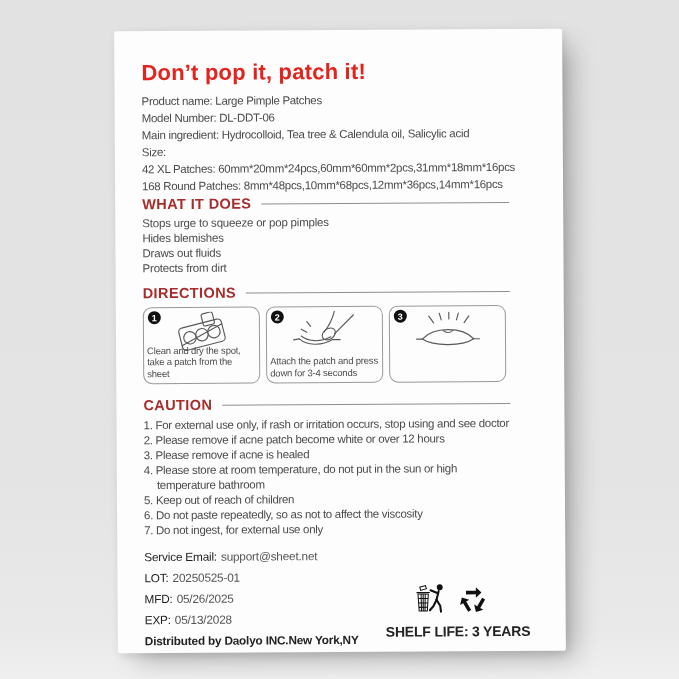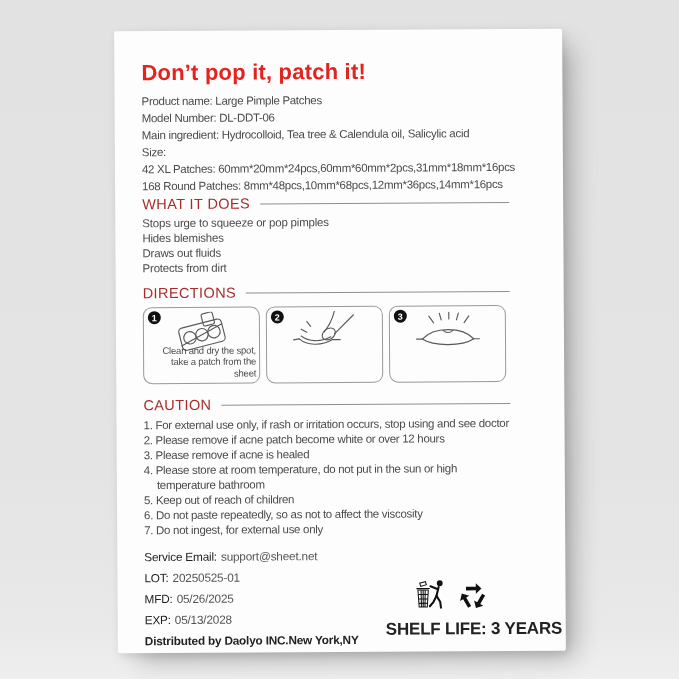--- a/index.html
+++ b/index.html
@@ -18,57 +18,57 @@
   .content { position:relative; padding:27px 54px 0 27px; height:595px; }
   .title {
     margin:0 0 5px 0; font-size:22px; line-height:30px; font-weight:bold;
     color:#e3241e; letter-spacing:0.2px; white-space:nowrap;
   }
   .info-line {
     font-size:11.5px; line-height:17px; color:#4b4b4b; letter-spacing:-0.3px; white-space:nowrap;
   }
   .sec-head { display:flex; align-items:center; gap:10px; height:18px; }
   .sec-title {
-    font-size:14.5px; font-weight:normal; color:#a72c2c; letter-spacing:0.4px; white-space:nowrap;
+    font-size:14.5px; font-weight:bold; color:#a72c2c; letter-spacing:0.4px; white-space:nowrap;
   }
   .rule { flex:1; border-top:1.6px solid #8f8f8f; margin-top:1px; }
   .sec-head.wid { margin-top:0; }
   .sec-head.dir { margin-top:8px; }
   .sec-head.cau { margin-top:12px; }
   .wid-list { margin-top:3px; }
   .wid-item { font-size:11.5px; line-height:15px; color:#4b4b4b; letter-spacing:-0.2px; white-space:nowrap; }
   .steps { display:flex; gap:6px; margin-top:5px; }
   .step-box {
     position:relative; width:117px; height:77px; box-sizing:border-box;
     border:1.5px solid #999; border-radius:9px; background:#fdfdfd;
   }
   .badge {
     position:absolute; top:3px; left:4px; width:13px; height:13px; border-radius:50%;
     background:#111; color:#fff; font-size:9px; font-weight:bold;
     display:flex; align-items:center; justify-content:center;
   }
   .step-art { display:flex; justify-content:center; margin-top:4px; height:40px; }
   .step-art svg { stroke:#5a5a5a; stroke-width:1.2; fill:none; stroke-linecap:round; }
   .step-caption {
-    position:absolute; left:3px; right:3px; bottom:4px; text-align:right;
+    position:absolute; left:3px; right:3px; bottom:4px; text-align:left;
     font-size:9.5px; line-height:11.5px; color:#4b4b4b; letter-spacing:-0.2px;
   }
   .caution-list { margin-top:4px; }
   .caution-item {
     font-size:11.5px; line-height:15px; color:#4b4b4b; letter-spacing:-0.3px;
     padding-left:13px; text-indent:-13px; white-space:nowrap;
   }
   .caution-item.wrap { white-space:normal; max-width:356px; }
   .contact { margin-top:9px; }
   .contact-line { font-size:11.8px; line-height:21px; color:#555; letter-spacing:-0.2px; white-space:nowrap; }
   .contact-line .lbl { font-weight:normal; color:#222; margin-right:4px; }
   .contact-line.bold-all { font-weight:bold; color:#222; }
   .footer-right { position:absolute; right:50px; bottom:12px; width:130px; text-align:center; }
   .footer-icons { display:flex; justify-content:center; align-items:flex-end; gap:10px; height:38px; }
-  .shelf-life { margin-top:3px; font-size:17px; font-weight:bold; color:#222; letter-spacing:-0.2px; white-space:nowrap; }
+  .shelf-life { margin-top:3px; font-size:14px; font-weight:bold; color:#222; letter-spacing:-0.2px; white-space:nowrap; }
 </style>
 </head>
 <body>
 
 <div class="card">
   <div class="content">
 
     <h1 class="title">Don’t pop it, patch it!</h1>
 
     <div class="info">
@@ -123,20 +123,21 @@
             <line x1="11" y1="19" x2="17" y2="22"></line>
             <path d="M46,0 C44,8 40,16 35,22"></path>
             <path d="M66,4 C59,11 52,18 46,24"></path>
             <ellipse cx="40" cy="24" rx="7.5" ry="5.5" transform="rotate(-35 40 24)"></ellipse>
             <path d="M9,29 C17,36 32,37 44,30"></path>
             <path d="M11,26 C19,32 31,33 42,27"></path>
             <line x1="3" y1="30" x2="9" y2="29"></line>
             <line x1="44" y1="30" x2="52" y2="30"></line>
           </svg>
         </div>
+        <div class="step-caption">Attach the patch and press down for 3-4 seconds</div>
       </div>
 
       <div class="step-box">
         <span class="badge">3</span>
         <div class="step-art">
           <svg width="72" height="40" viewBox="0 0 72 42">
             <line x1="21" y1="13" x2="16" y2="6"></line>
             <line x1="29" y1="10" x2="27" y2="3"></line>
             <line x1="37" y1="9" x2="37" y2="2"></line>
             <line x1="45" y1="10" x2="47" y2="3"></line>

